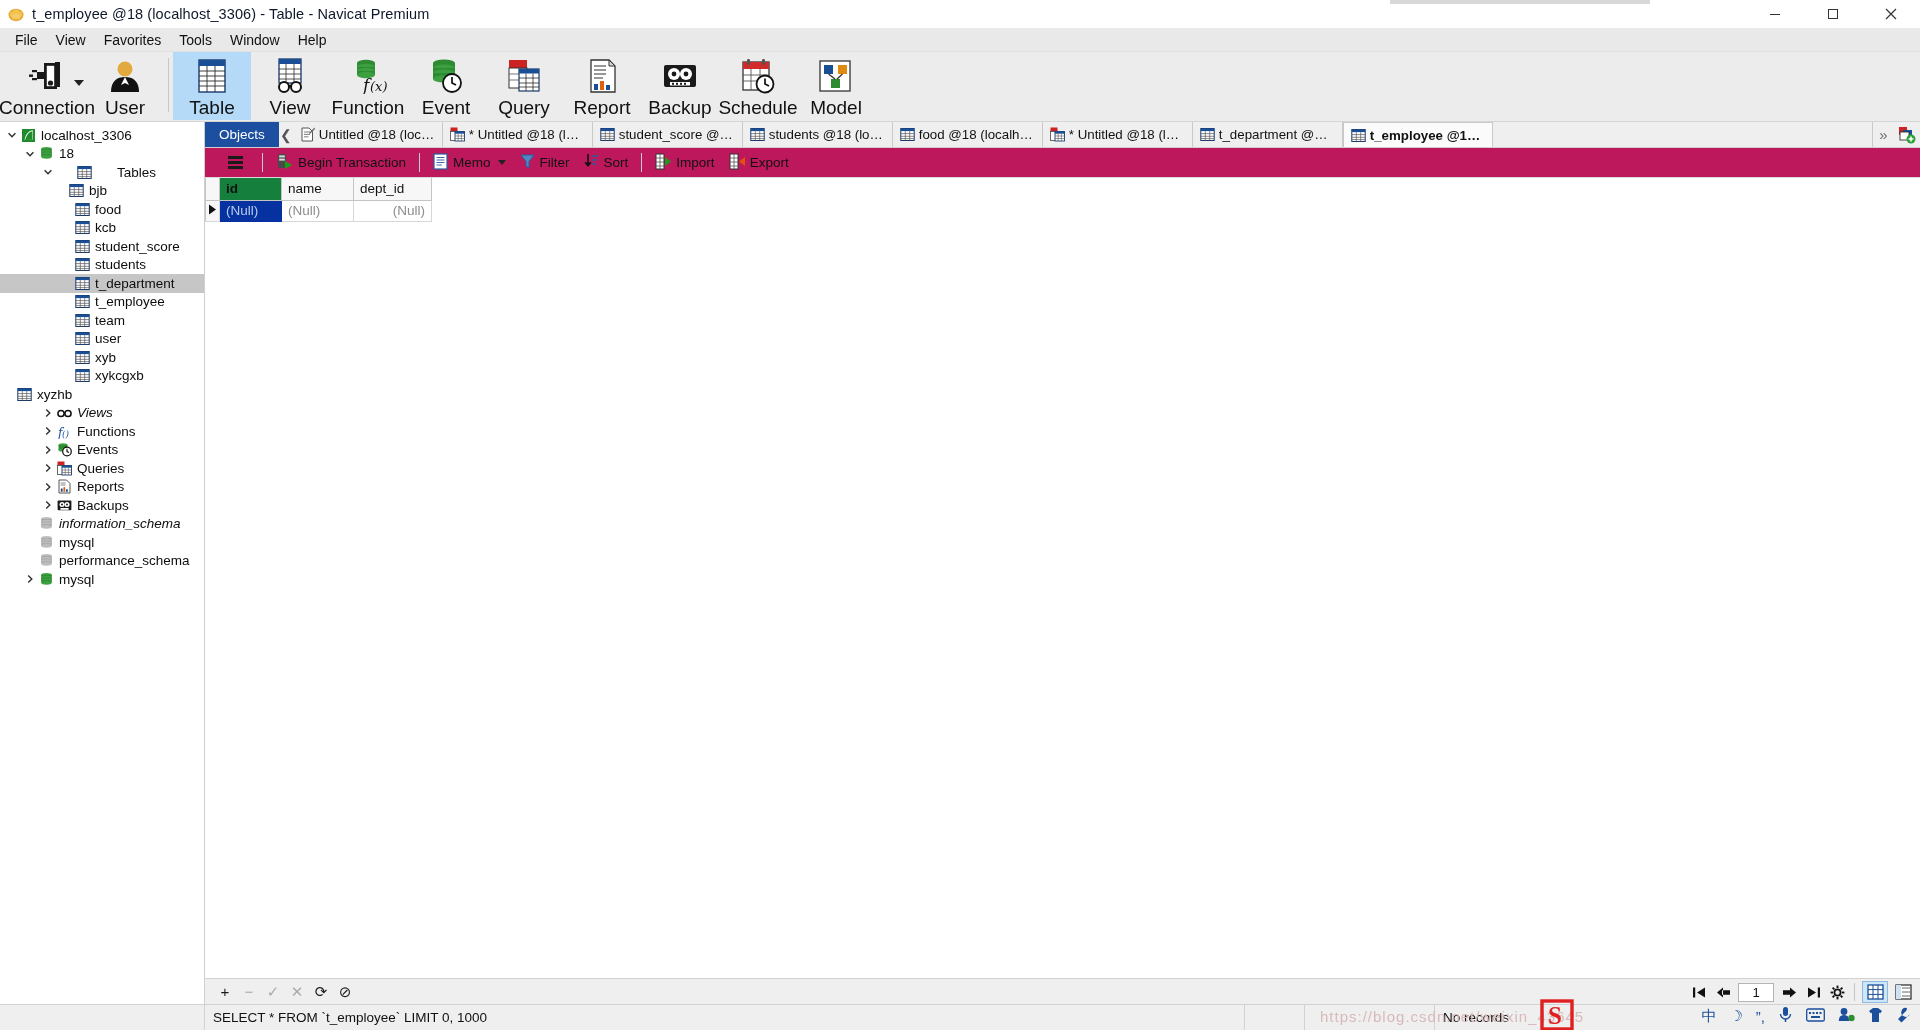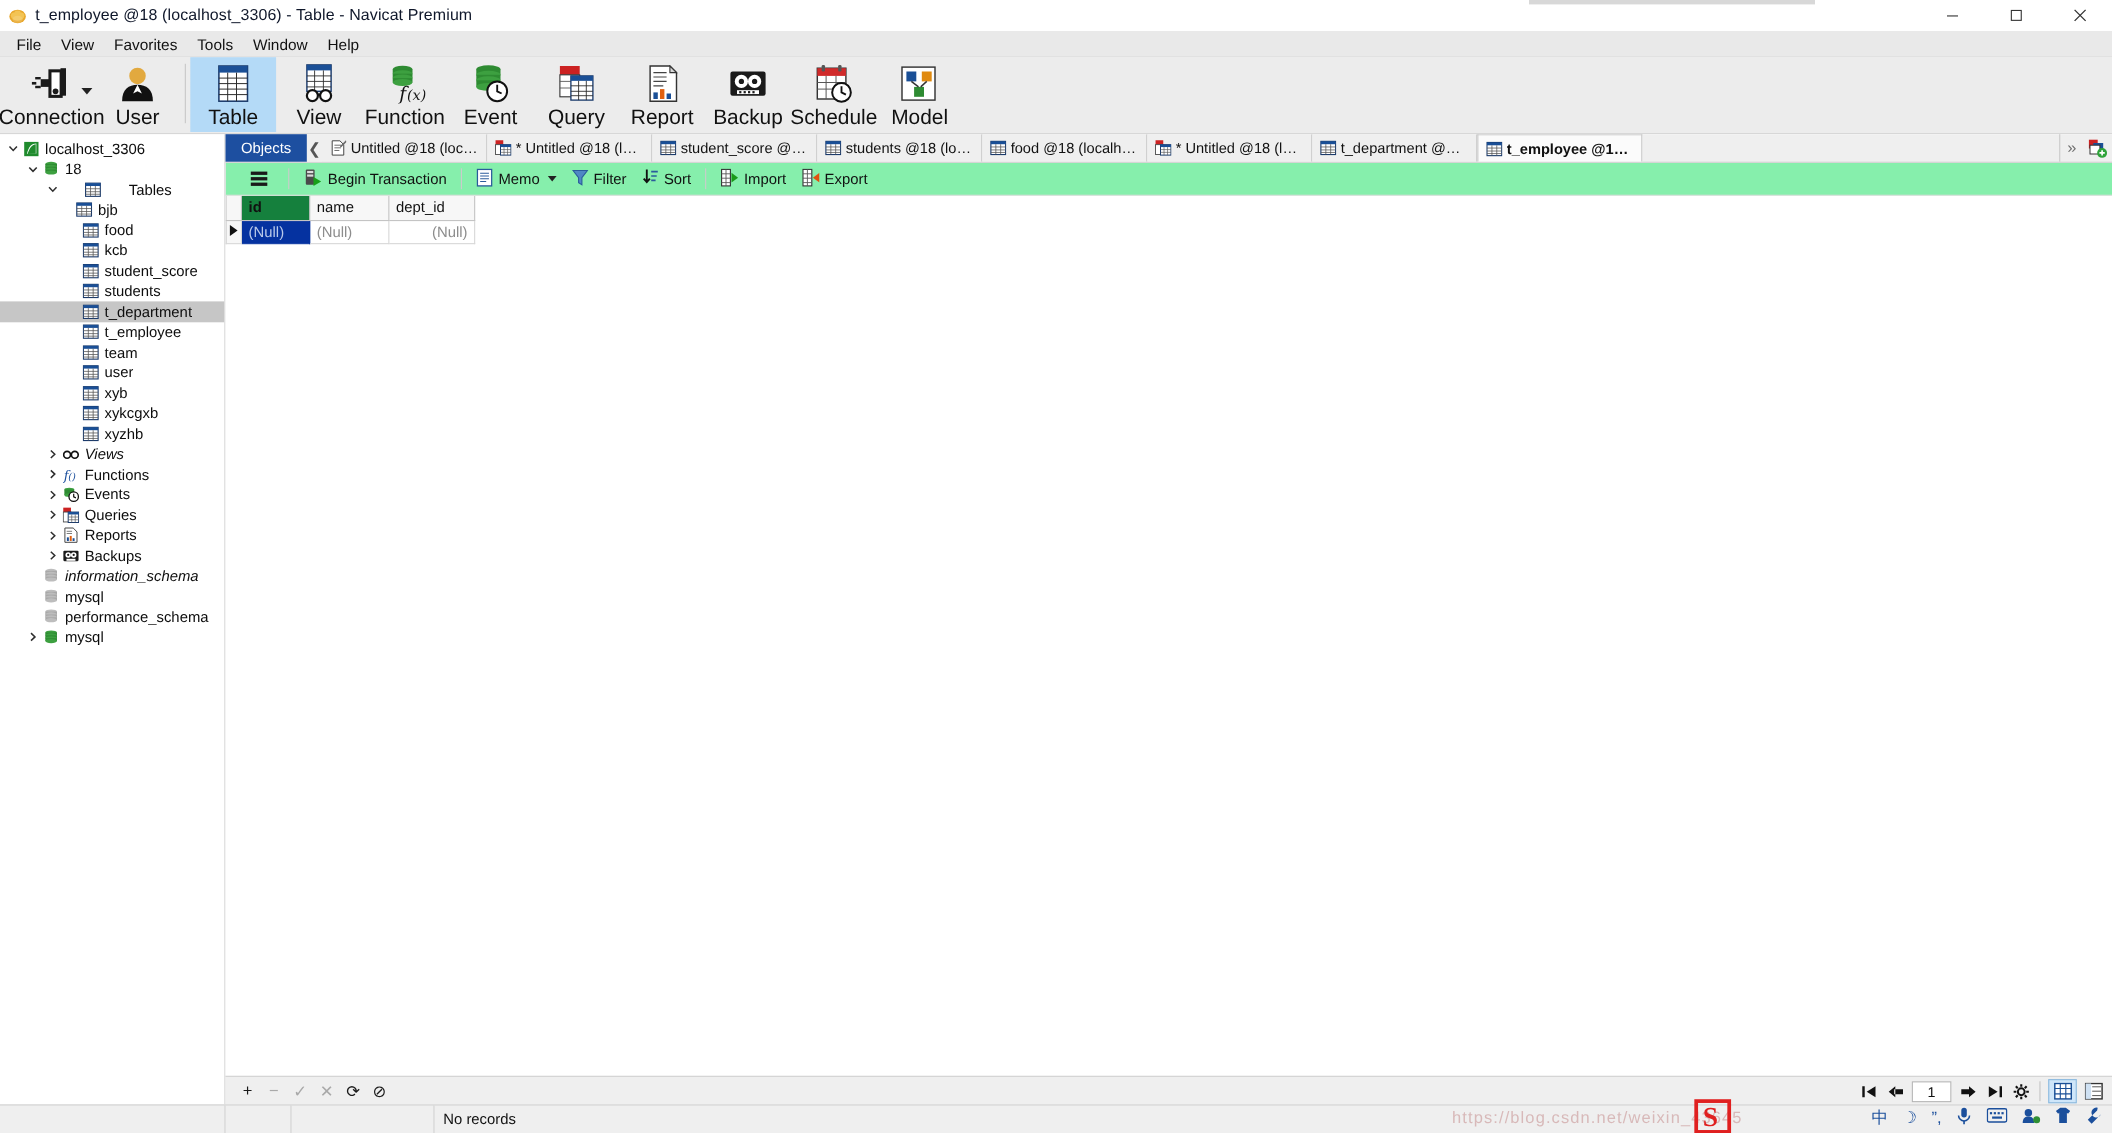--- a/index.html
+++ b/index.html
@@ -167,21 +167,21 @@
     justify-content: center; color: #6f6f6f; font-size: 15px;
     border-left: 1px solid #c9c9c9;
   }
   .tabadd {
     width: 26px; flex: 0 0 26px; display: flex; align-items: center;
     justify-content: center;
   }
 
   
   .gridbar {
-    height: 30px; flex: 0 0 30px; background: #86efac;
+    height: 30px; flex: 0 0 30px; background: #be185d;
     display: flex; align-items: center; gap: 0px;
     border-bottom: 1px solid #d9d9d9; padding-left: 10px;
   }
   .gb {
     display: flex; align-items: center; gap: 5px;
     padding: 2px 7px; font-size: 13.5px; color: #111;
     white-space: nowrap; cursor: default;
   }
   .gbsep { width: 1px; height: 19px; background: #cbcbcb; margin: 0 6px; }
   .hamb { display: flex; flex-direction: column; gap: 2.5px; padding: 0 6px; }
@@ -772,21 +772,21 @@
                   <line x1="0.8" y1="6.6" x2="14.2" y2="6.6"></line>
                   <line x1="0.8" y1="9.3" x2="14.2" y2="9.3"></line>
                   <line x1="0.8" y1="11.6" x2="14.2" y2="11.6"></line>
                   <line x1="5.3" y1="4.1" x2="5.3" y2="13.5"></line>
                   <line x1="9.7" y1="4.1" x2="9.7" y2="13.5"></line>
                 </g>
               </svg>
             </span>
             <span class="txt">xykcgxb</span>
           </div>
-          <div class="tnode" style="padding-left: 58px;">
+          <div class="tnode" style="">
             <span class="arrow"></span>
             <span class="nicon">
               <svg width="15" height="15" viewBox="0 0 15 15">
                 <rect x="0.8" y="1.5" width="13.4" height="12" fill="#ffffff" stroke="#1a3a6b" stroke-width="1"></rect>
                 <rect x="0.8" y="1.5" width="13.4" height="2.6" fill="#1a4f96"></rect>
                 <g stroke="#555" stroke-width="0.7">
                   <line x1="0.8" y1="6.6" x2="14.2" y2="6.6"></line>
                   <line x1="0.8" y1="9.3" x2="14.2" y2="9.3"></line>
                   <line x1="0.8" y1="11.6" x2="14.2" y2="11.6"></line>
                   <line x1="5.3" y1="4.1" x2="5.3" y2="13.5"></line>
@@ -1300,20 +1300,21 @@
             </svg>
           </div>
         </div>
       </div>
 
     </div>
   </div>
 
   <div class="statusbar">
     <div class="leftpad"></div>
+    <div class="seg sql">SELECT * FROM `t_employee` LIMIT 0, 1000</div>
     <div class="seg gap1"></div>
     <div class="seg gap2"></div>
     <div class="seg">No records</div>
 
     <div class="watermark">https://blog.csdn.net/weixin_43645</div>
     <div class="wmlogo">
       <svg width="42" height="34" viewBox="0 0 42 34">
         <rect x="4" y="3" width="30" height="28" fill="none" stroke="#e02020" stroke-width="3.4"></rect>
         <text x="10" y="26" font-family="Liberation Serif, serif" font-size="25" font-weight="bold" fill="#e02020">S</text>
       </svg>

